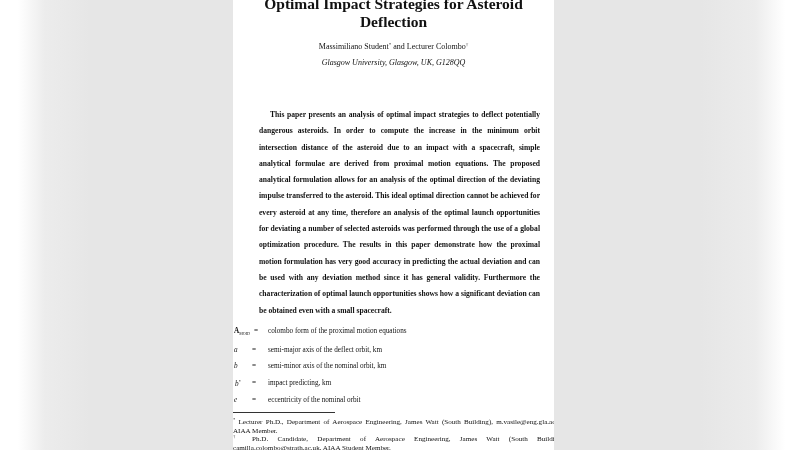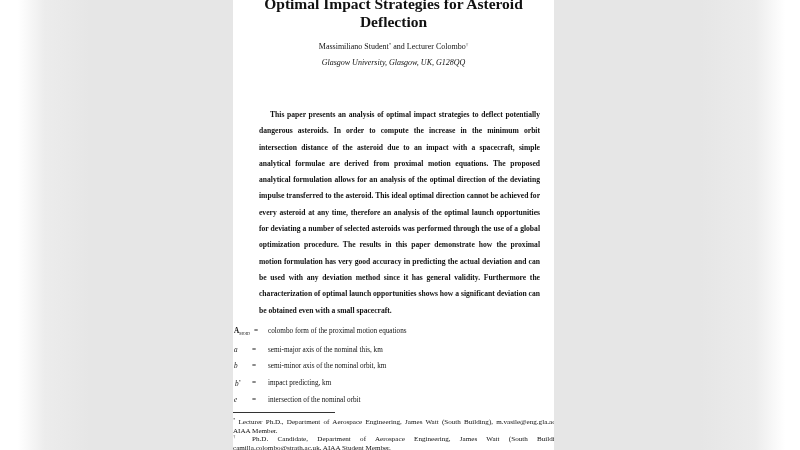--- a/index.html
+++ b/index.html
@@ -67,35 +67,35 @@
 
 
   <div class="nom-row" style="top:327px;">
     <span class="nom-sym bold"><span>A</span><sub>MOID</sub></span>
     <span class="nom-eq wide">=</span>
     <span class="nom-desc">colombo form of the proximal motion equations</span>
   </div>
   <div class="nom-row" style="top:346px;">
     <span class="nom-sym">a</span>
     <span class="nom-eq">=</span>
-    <span class="nom-desc">semi-major axis of the nominal this, km</span>
+    <span class="nom-desc">semi-major axis of the deflect orbit, km</span>
   </div>
   <div class="nom-row" style="top:362px;">
     <span class="nom-sym">b</span>
     <span class="nom-eq">=</span>
     <span class="nom-desc">semi-minor axis of the nominal orbit, km</span>
   </div>
   <div class="nom-row" style="top:379px;">
     <span class="nom-sym" style="left:2px;"><span>b</span><sup>*</sup></span>
     <span class="nom-eq">=</span>
     <span class="nom-desc">impact predicting, km</span>
   </div>
   <div class="nom-row" style="top:396px;">
     <span class="nom-sym">e</span>
     <span class="nom-eq">=</span>
-    <span class="nom-desc">intersection of the nominal orbit</span>
+    <span class="nom-desc">eccentricity of the nominal orbit</span>
   </div>
 
   <div class="fn-rule"></div>
 
   <div class="footnote" style="top:416px;"><sup>*</sup><span> Lecturer Ph.D., Department of Aerospace Engineering, James Watt (South Building), m.vasile@eng.gla.ac.uk, AIAA Member.</span></div>
   <div class="footnote" style="top:433px;"><sup>†</sup><span> Ph.D. Candidate, Department of Aerospace Engineering, James Watt (South Building), camilla.colombo@strath.ac.uk, AIAA Student Member.</span></div>
 </div>
 
 </body></html>

